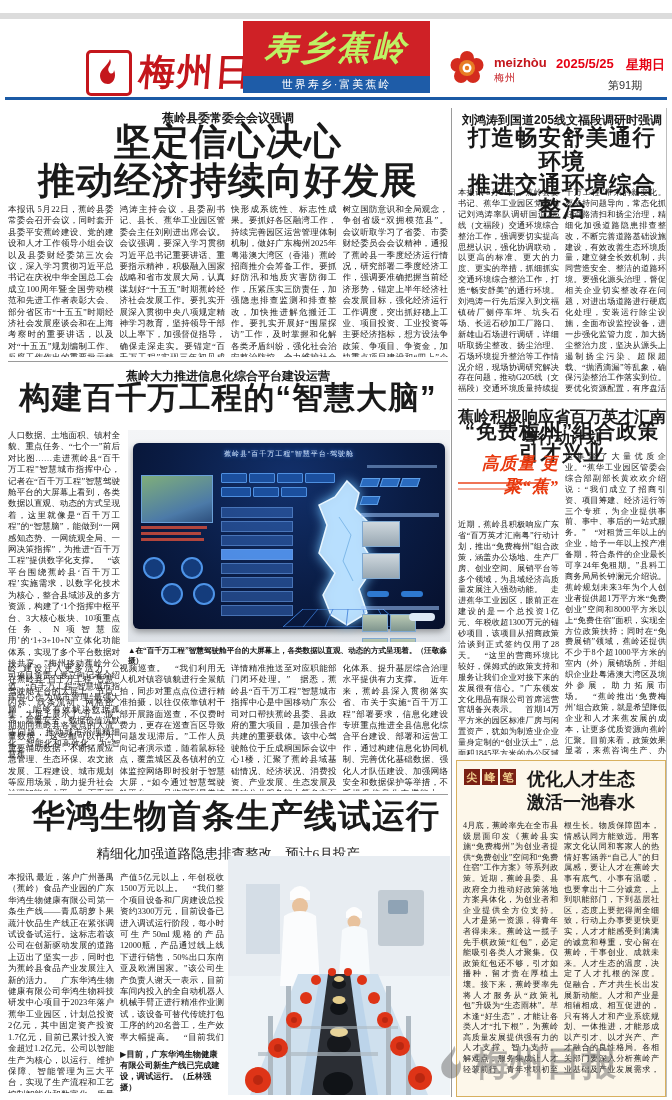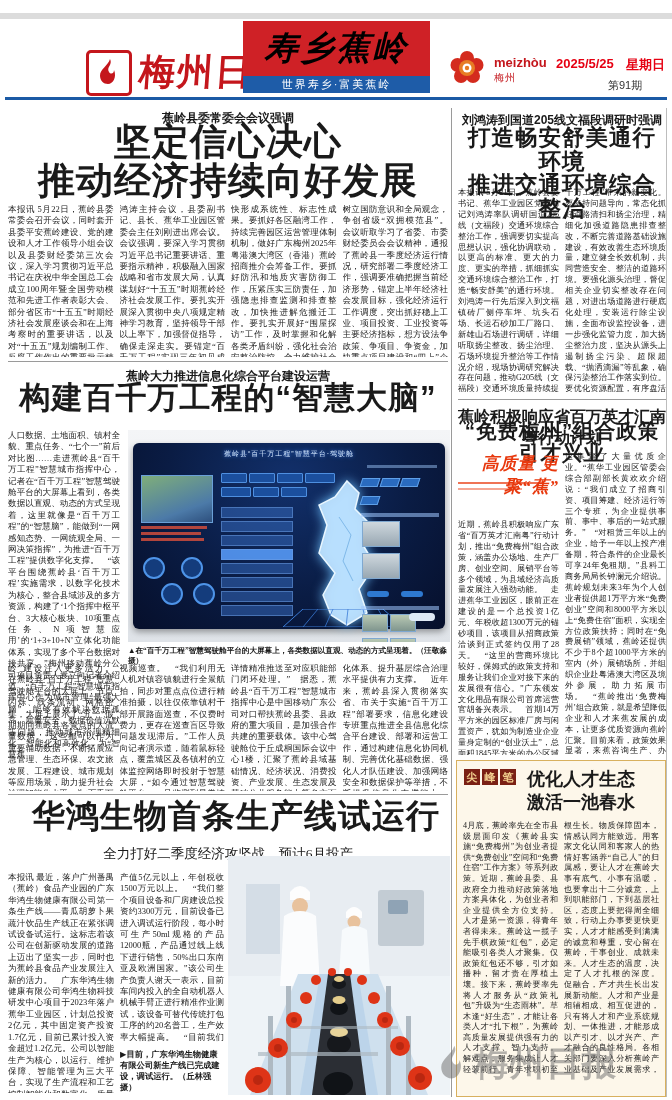--- a/index.html
+++ b/index.html
@@ -8,21 +8,21 @@
   .abs{position:absolute;}
   .sans{font-family:"Liberation Sans","DejaVu Sans",sans-serif;}
   .center{text-align:center;}
   .just{text-align:justify;}
 
   
   .gray-band{top:13px;left:0;width:672px;height:6px;background:#dcdcdc;}
   .brand-left{left:86px;top:48px;display:flex;align-items:center;gap:7px;}
   .flame-box{width:40px;height:40px;border:3px solid #c4161c;border-radius:5px;display:flex;align-items:center;justify-content:center;}
   .paper-name{font-size:36px;font-weight:bold;color:#c4161c;letter-spacing:2px;transform:skewX(-4deg);}
-  .center-box{left:243px;top:21px;width:187px;height:55px;background:#cf2126;color:#000000;}
+  .center-box{left:243px;top:21px;width:187px;height:55px;background:#cf2126;color:#bef264;}
   .center-box-title{width:100%;height:55px;line-height:55px;text-align:center;font-size:33px;font-weight:900;letter-spacing:3px;font-style:italic;}
   .center-box-sub{left:243px;top:76px;width:187px;height:17px;background:#1e5ca8;color:#fff;
       font-size:11px;line-height:17px;text-align:center;letter-spacing:2px;}
   .brand-pinyin{left:494px;top:55px;font-size:13px;font-weight:bold;color:#c4161c;}
   .brand-cn{left:494px;top:71px;font-size:10px;color:#c4161c;letter-spacing:1px;}
   .date-txt{left:556px;top:56px;font-size:13px;color:#e60012;font-weight:bold;}
   .weekday-txt{left:626px;top:56px;font-size:13px;color:#e60012;font-weight:bold;}
   .issue-txt{left:608px;top:78px;font-size:11px;color:#333;}
   .blue-rule{left:5px;top:97px;width:662px;height:3px;background:#1b5aa5;}
 
@@ -228,21 +228,21 @@
   <div class="abs smart-caption">▲在“百千万工程”智慧驾驶舱平台的大屏幕上，各类数据以直观、动态的方式呈现着。（汪敬淼 摄）</div>
   <div class="abs smart-cols colrow">
     <div class="col">岭”建设注入更多活力。　在蕉岭县“百千万工程”智慧驾驶舱平台的大屏上，节点闪烁、线条流动、网格密集，大屏上展示了“五一”假期期间蕉岭县各景点的人流量数据。“这些都可以作为重要辅助数据，不断拓展应急管理、生态环保、农文旅发展、工程建设、城市规划等应用场景，助力提升社会治理智能化水平，为‘百千万工程’注入新动能。”袁立一边介绍，一边通过大屏对城区几条主干道和各镇村重点区域进行</div>
     <div class="col">视频巡查。　“我们利用无人机对镇容镇貌进行全景航拍，同步对重点点位进行精准拍摄，以往仅依靠镇村干部开展路面巡查，不仅费时费力，更存在巡查盲区导致问题发现滞后。”工作人员向记者演示道，随着鼠标轻点，覆盖城区及各镇村的立体监控网络即时投射于智慧大屏，“如今通过智慧驾驶舱平台，一旦监测到异常情况，可立即启动应急响应机制，将事件</div>
     <div class="col">详情精准推送至对应职能部门闭环处理。”　据悉，蕉岭县“百千万工程”智慧城市指挥中心是中国移动广东公司对口帮扶蕉岭县委、县政府的重大项目，是加强合作共建的重要载体。该中心驾驶舱位于丘成桐国际会议中心1楼，汇聚了蕉岭县域基础情况、经济状况、消费投资、产业发展、生态发展及基础公共服务能力等多方面数据情况，为蕉岭加快建立数字乡村标准</div>
     <div class="col">化体系、提升基层综合治理水平提供有力支撑。　近年来，蕉岭县深入贯彻落实省、市关于实施“百千万工程”部署要求，信息化建设专班重点推进全县信息化综合平台建设、部署和运营工作，通过构建信息化协同机制、完善优化基础数据、强化人才队伍建设、加强网络安全和数据保护等举措，不断提升信息化支撑能力，为“百千万工程”装上“数字引擎”。（杨乔翰）</div>
   </div>
   <div class="abs hr hr2"></div>
 
   <div class="abs bio-h1 center sans headline">华鸿生物首条生产线试运行</div>
-  <div class="abs bio-sub center">全力打好二季度经济攻坚战，预计6月投产</div>
+  <div class="abs bio-sub center">精细化加强道路隐患排查整改，预计6月投产</div>
   <div class="abs bio-col1">本报讯 最近，落户广州番禺（蕉岭）食品产业园的广东华鸿生物健康有限公司第一条生产线——青瓜胡萝卜果蔬汁饮品生产线正在紧张调试设备试运行。这标志着该公司在创新驱动发展的道路上迈出了坚实一步，同时也为蕉岭县食品产业发展注入新的活力。　广东华鸿生物健康有限公司华鸿生物科技研发中心项目于2023年落户蕉华工业园区，计划总投资2亿元，其中固定资产投资1.7亿元，目前已累计投入资金超过1.2亿元。公司以智能生产为核心，以运行、维护保障、智能管理为三大平台，实现了生产流程和工艺控制智能化和数字化、质量控制国际标准化、仓储物流AI人工智能化；以名贵中药白芨为主要原材料，主要生产和研发白芨中药饮片、白芨多糖、白芨牙膏、白芨口腔抑菌液、白芨面膜、白芨洁面乳等白芨系列产品，以及果蔬汁、胶原蛋白饮品、富氢饮用水等系列产品，投产后年</div>
   <div class="abs bio-col2">
     <div class="bio-col2-text">产值5亿元以上，年创税收1500万元以上。　“我们整个项目设备和厂房建设总投资约3300万元，目前设备已进入调试运行阶段，每小时可生产50ml规格的产品12000瓶，产品通过线上线下进行销售，50%出口东南亚及欧洲国家。”该公司生产负责人谢天一表示，目前车间内投入的全自动机器人机械手臂正进行精准作业测试，该设备可替代传统打包工序的约20名普工，生产效率大幅提高。　“目前我们已完成一期果蔬汁生产线项目、检验检测室建设等，预计6月初正式投产，二期白芨牙膏生产线、研发中心项目等已完成主体施工，正全面进行室内外装修。”谢天一说。（杨乔翰）</div>
     <div class="bio-cap">▶目前，广东华鸿生物健康有限公司新生产线已完成建设，调试运行。（丘林强 摄）</div>
   </div>
 
   <div class="abs factory">
     <svg width="222" height="239" viewBox="0 0 222 239">
       <rect width="222" height="239" fill="#eef3f7"></rect>
       <rect x="0" y="0" width="222" height="120" fill="#e8edf2"></rect>

